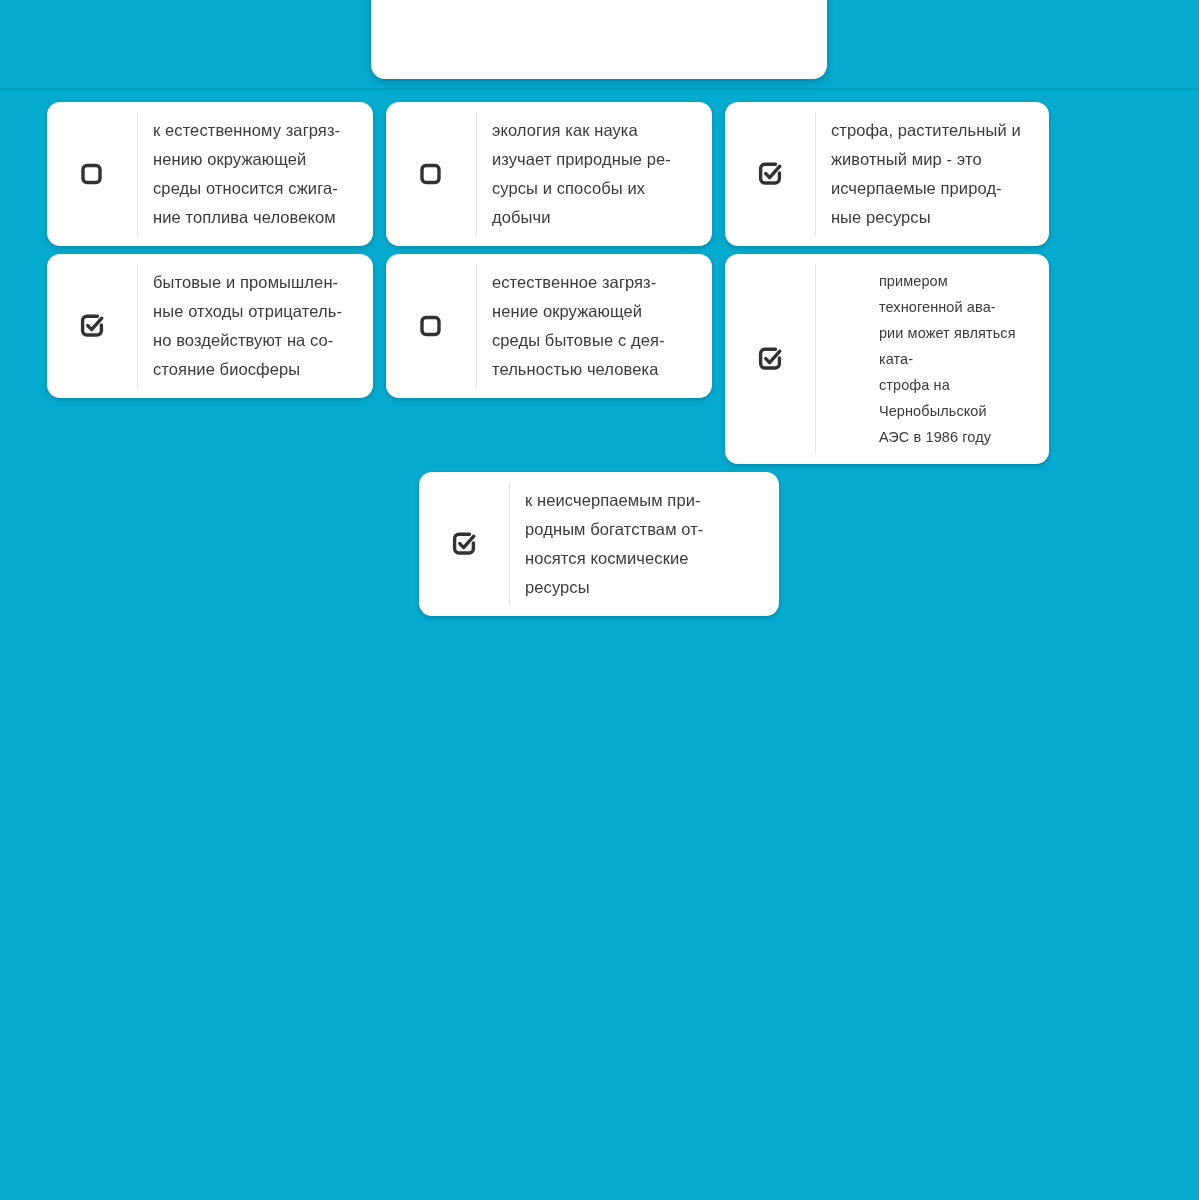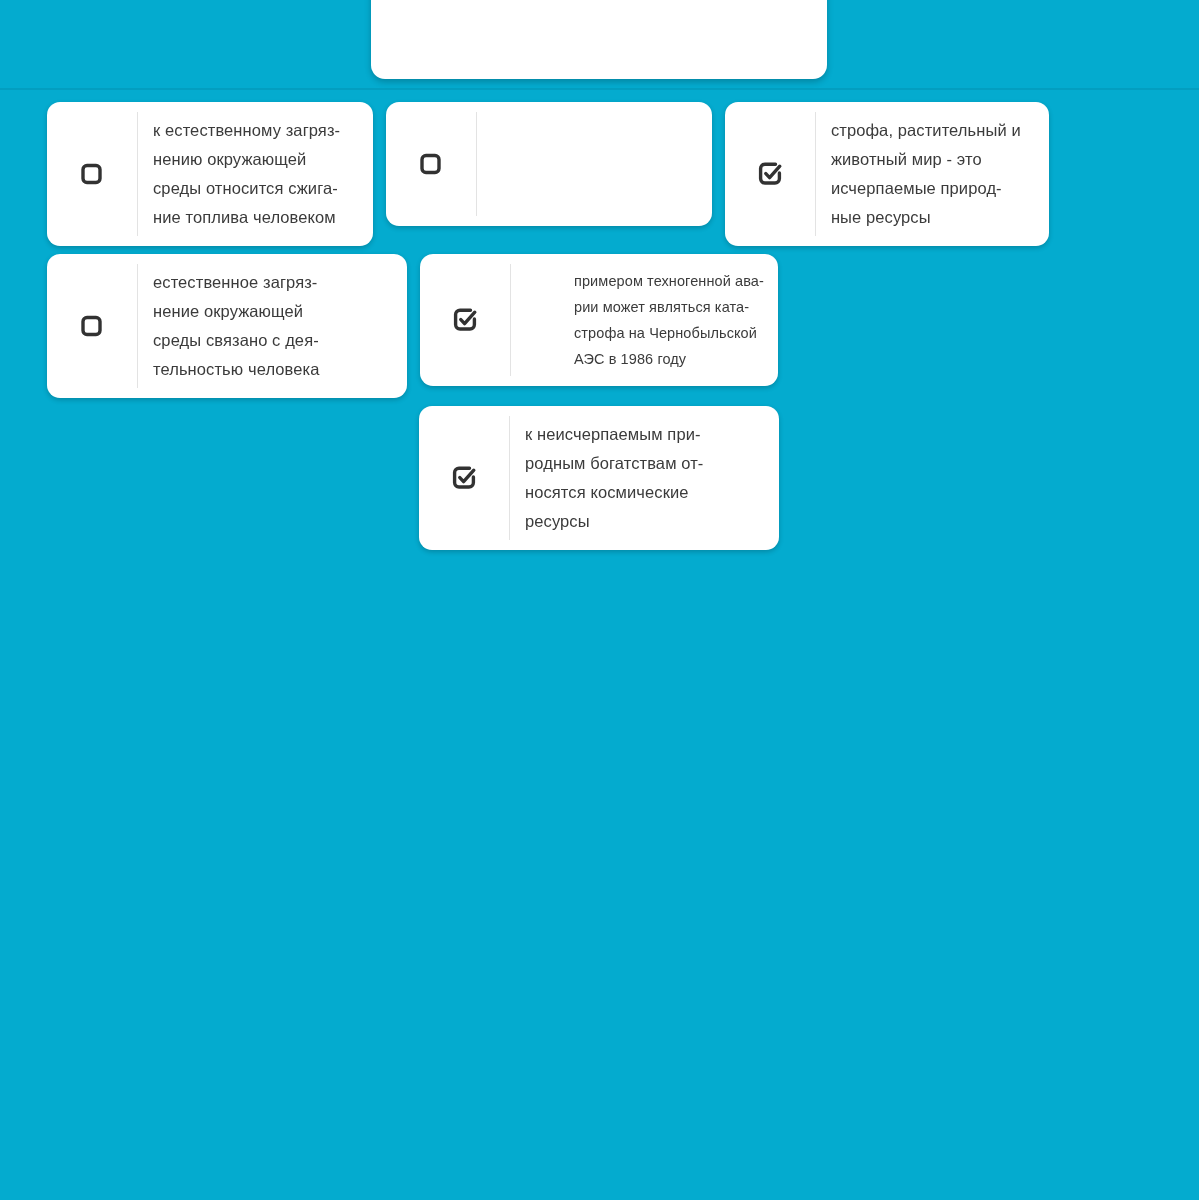--- a/index.html
+++ b/index.html
@@ -145,20 +145,26 @@
     </div>
 
     <div class="card">
       <div class="card-checkbox-cell">
         <span class="cb">
           <svg width="26" height="26" viewBox="0 0 26 26">
             <rect x="4" y="4.5" width="17" height="17" rx="4" ry="4" fill="none" stroke="#323232" stroke-width="3.4"></rect>
           </svg>
         </span>
       </div>
+      <div class="card-text-cell">
+        <div class="card-text">экология как наука
+изучает природные ре-
+сурсы и способы их
+добычи</div>
+      </div>
     </div>
 
     <div class="card card-wide">
       <div class="card-checkbox-cell">
         <span class="cb">
           <svg width="26" height="26" viewBox="0 0 26 26">
             <path d="M18.5 3.2 H8 A4.4 4.4 0 0 0 3.6 7.6 V17.6 A4.4 4.4 0 0 0 8 22 H18 A4.4 4.4 0 0 0 22.4 17.6 V12" fill="none" stroke="#323232" stroke-width="3.4" stroke-linecap="round"></path>
             <path d="M8.8 12.6 L12.6 16.6 L22.8 5.2" fill="none" stroke="#323232" stroke-width="3.4" stroke-linecap="round" stroke-linejoin="round"></path>
           </svg>
         </span>
@@ -168,33 +174,49 @@
 животный мир - это
 исчерпаемые природ-
 ные ресурсы</div>
       </div>
     </div>
 
   </div>
 
   <div class="grid-row">
 
+    <div class="card">
+      <div class="card-checkbox-cell">
+        <span class="cb">
+          <svg width="26" height="26" viewBox="0 0 26 26">
+            <path d="M18.5 3.2 H8 A4.4 4.4 0 0 0 3.6 7.6 V17.6 A4.4 4.4 0 0 0 8 22 H18 A4.4 4.4 0 0 0 22.4 17.6 V12" fill="none" stroke="#323232" stroke-width="3.4" stroke-linecap="round"></path>
+            <path d="M8.8 12.6 L12.6 16.6 L22.8 5.2" fill="none" stroke="#323232" stroke-width="3.4" stroke-linecap="round" stroke-linejoin="round"></path>
+          </svg>
+        </span>
+      </div>
+      <div class="card-text-cell">
+        <div class="card-text">бытовые и промышлен-
+ные отходы отрицатель-
+но воздействуют на со-
+стояние биосферы</div>
+      </div>
+    </div>
 
     <div class="card">
       <div class="card-checkbox-cell">
         <span class="cb">
           <svg width="26" height="26" viewBox="0 0 26 26">
             <rect x="4" y="4.5" width="17" height="17" rx="4" ry="4" fill="none" stroke="#323232" stroke-width="3.4"></rect>
           </svg>
         </span>
       </div>
       <div class="card-text-cell">
         <div class="card-text">естественное загряз-
 нение окружающей
-среды связано с дея-
+среды бытовые с дея-
 тельностью человека</div>
       </div>
     </div>
 
     <div class="card card-wide">
       <div class="card-checkbox-cell">
         <span class="cb">
           <svg width="26" height="26" viewBox="0 0 26 26">
             <path d="M18.5 3.2 H8 A4.4 4.4 0 0 0 3.6 7.6 V17.6 A4.4 4.4 0 0 0 8 22 H18 A4.4 4.4 0 0 0 22.4 17.6 V12" fill="none" stroke="#323232" stroke-width="3.4" stroke-linecap="round"></path>
             <path d="M8.8 12.6 L12.6 16.6 L22.8 5.2" fill="none" stroke="#323232" stroke-width="3.4" stroke-linecap="round" stroke-linejoin="round"></path>

